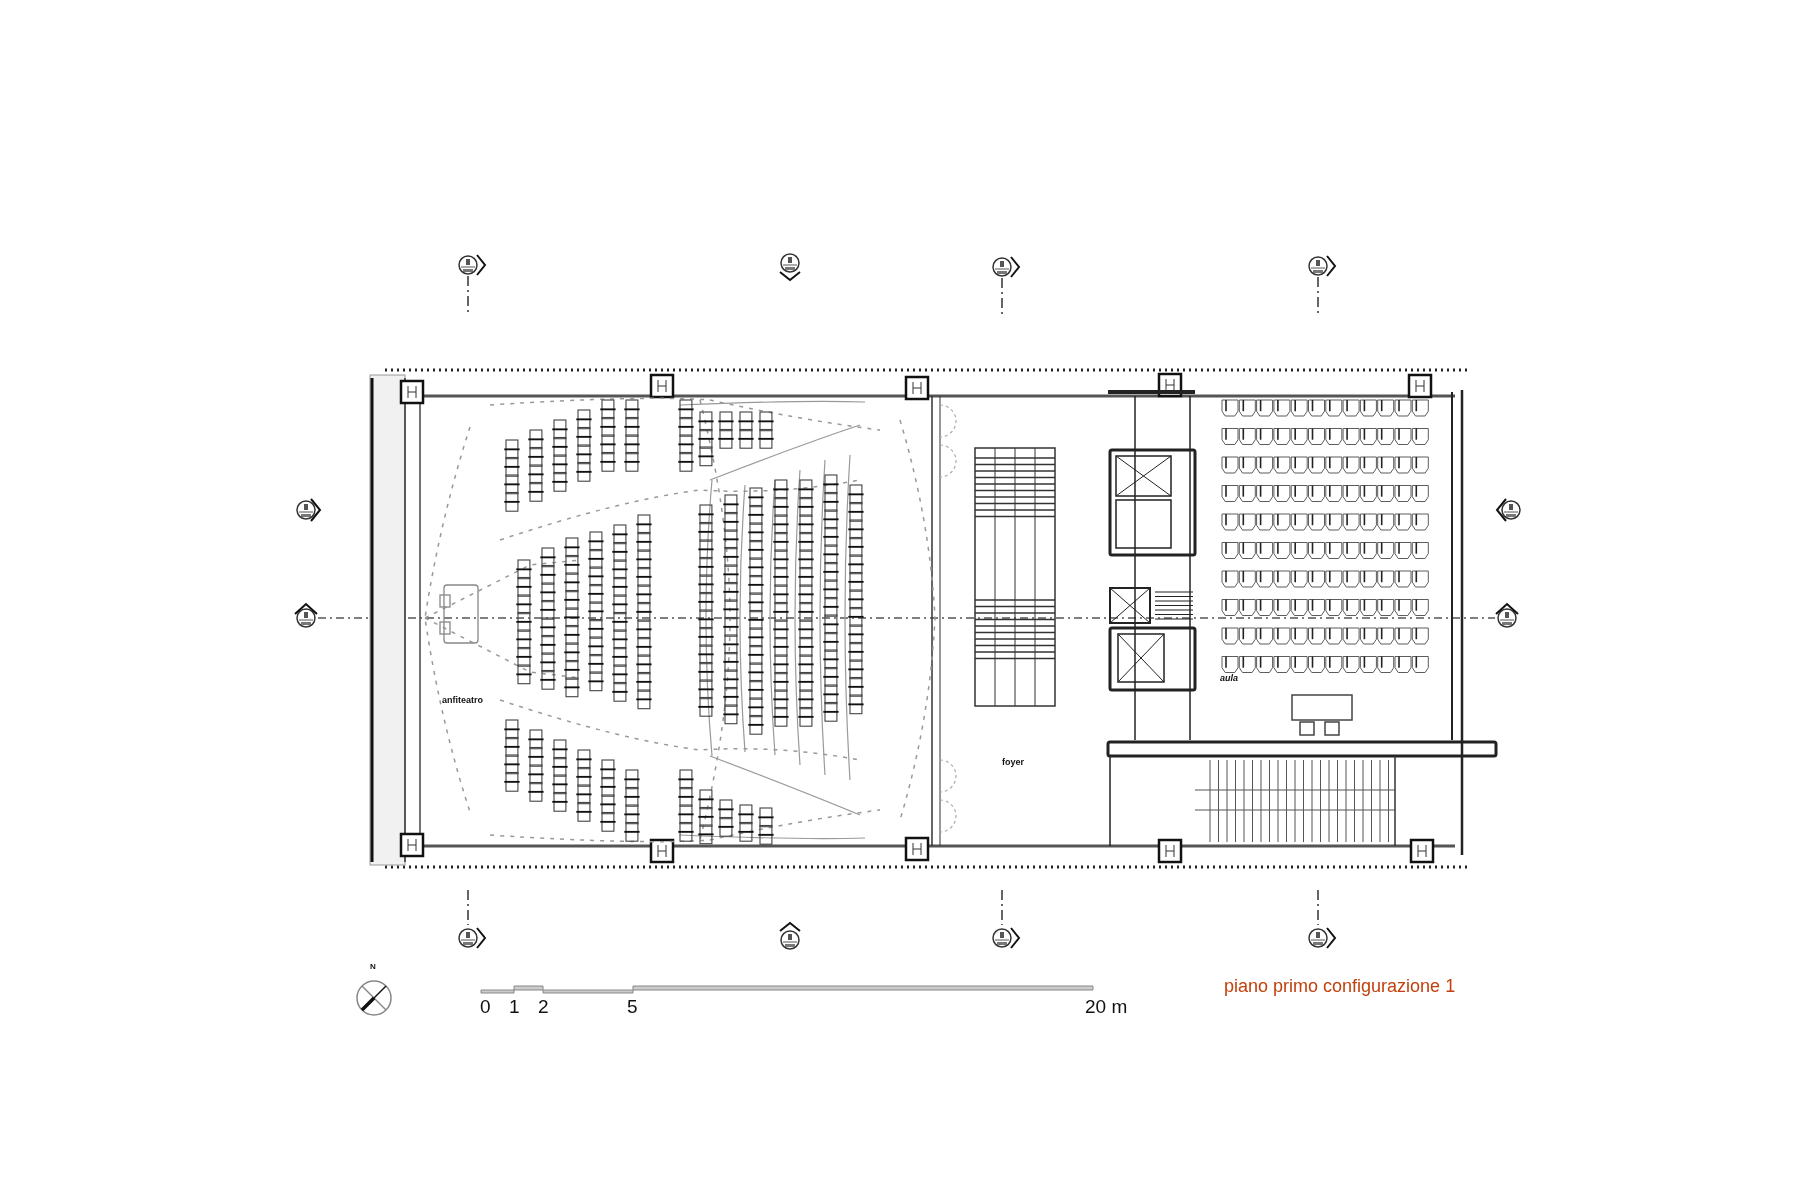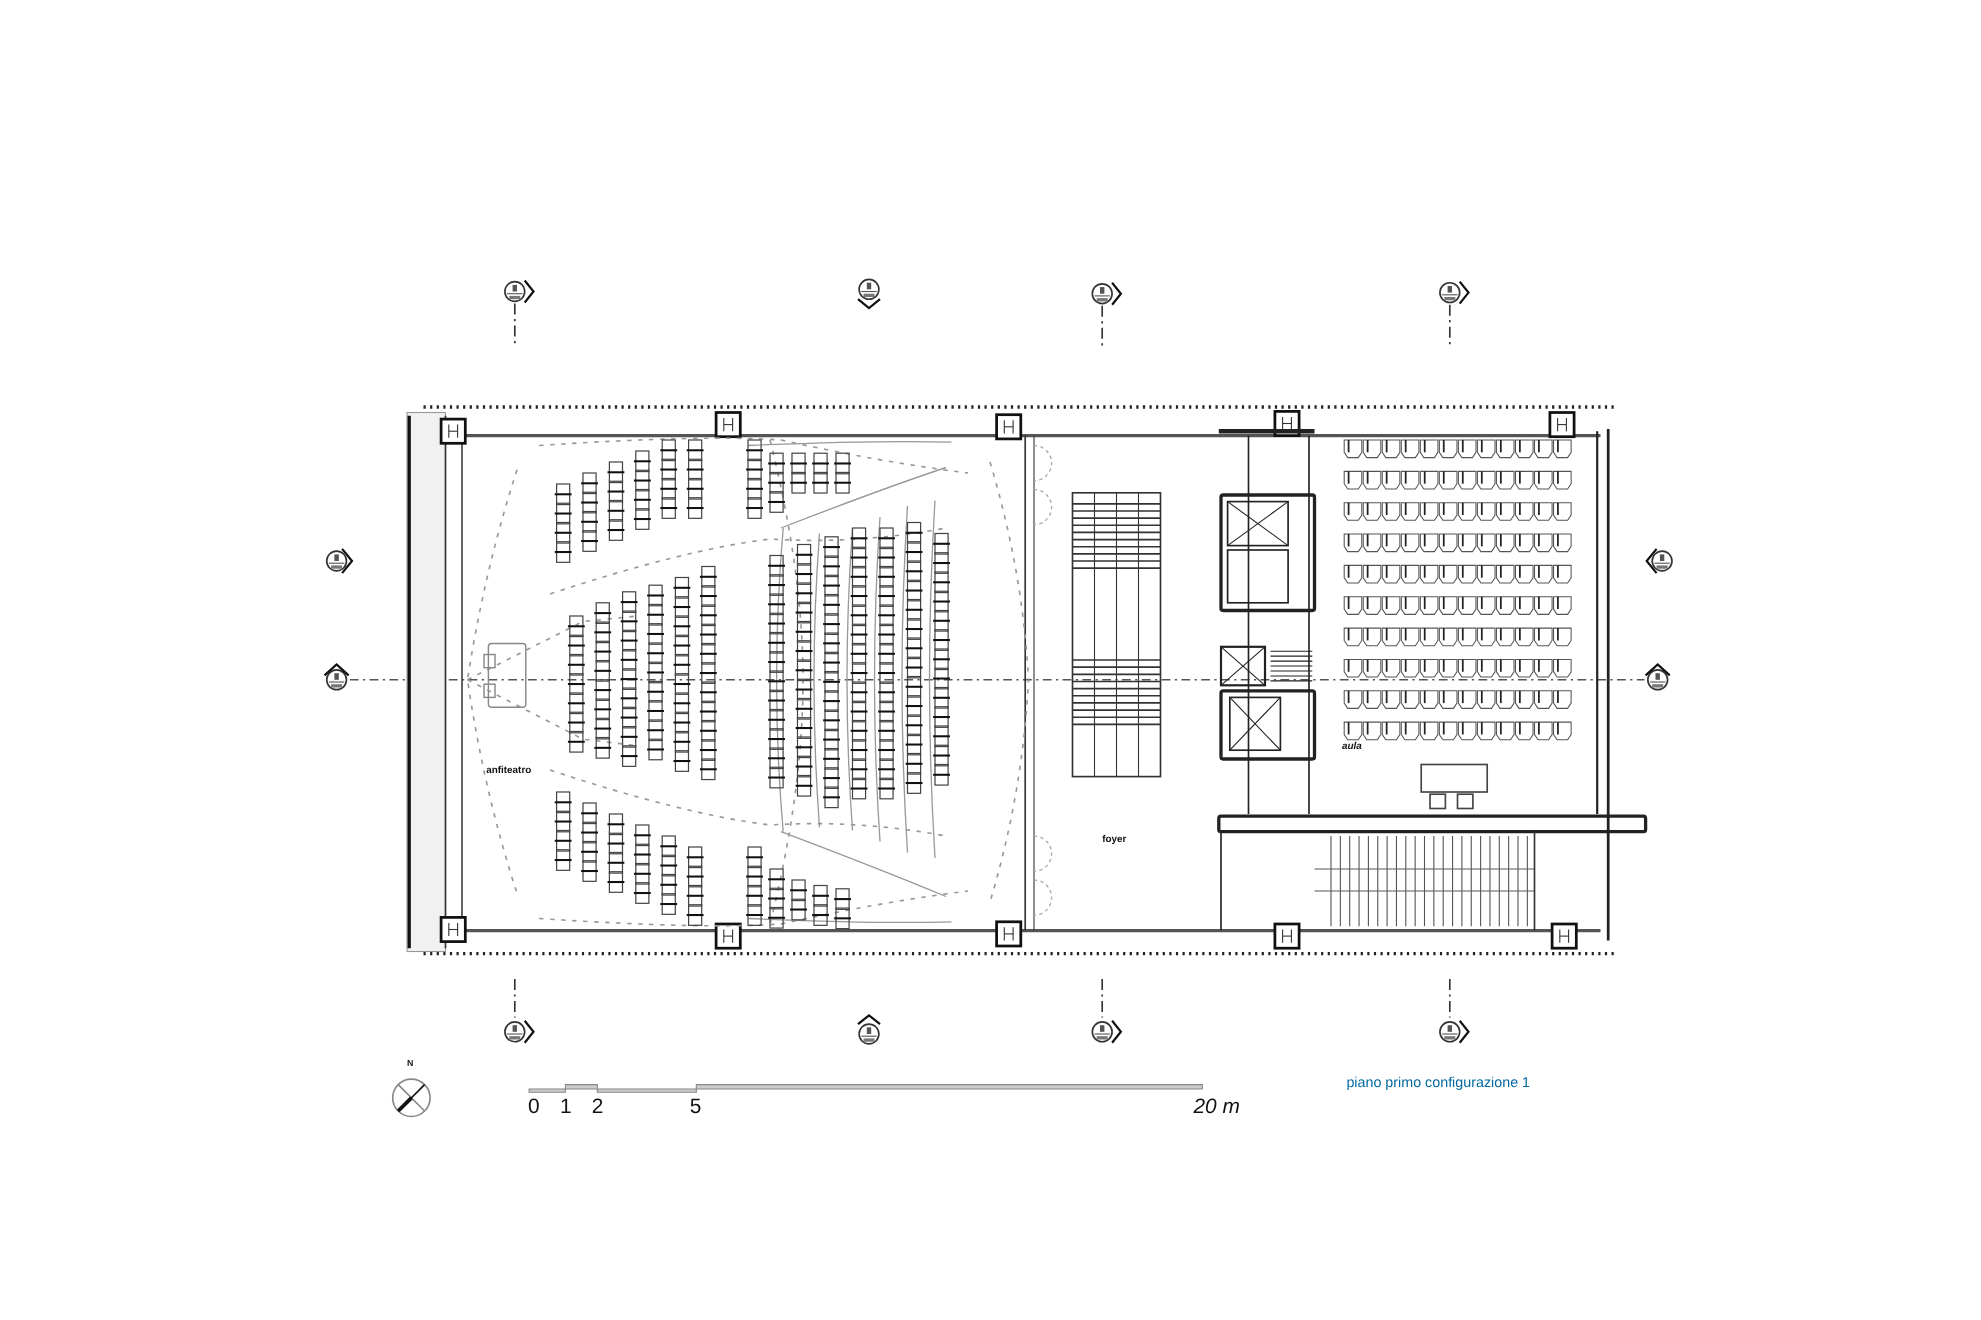--- a/index.html
+++ b/index.html
@@ -1,19 +1,19 @@
 <!DOCTYPE html>
 <html><head>
 <meta charset="utf-8">
 <style>
   html, body { margin:0; padding:0; background:#ffffff; }
   body { width:1801px; height:1200px; position:relative; overflow:hidden; font-family:"Liberation Sans", sans-serif; }
   #plan { position:absolute; left:0; top:0; width:1801px; height:1200px; }
   .lbl { font-family:"Liberation Sans", sans-serif; fill:#111; }
-  .title-text { position:absolute; left:1224px; top:976px; font-size:13px; color:#0369a1; font-family:"Liberation Sans", sans-serif; }
+  .title-text { position:absolute; left:1224px; top:976px; font-size:18px; color:#c2410c; font-family:"Liberation Sans", sans-serif; }
   .scale-lbl { position:absolute; top:996px; font-size:19px; color:#111; font-family:"Liberation Sans", sans-serif; }
   .north-lbl { position:absolute; left:370px; top:962px; font-size:8px; color:#111; font-weight:bold; font-family:"Liberation Sans", sans-serif; }
 </style>
 </head>
 <body>
 
 <svg id="plan" viewBox="0 0 1801 1200" xmlns="http://www.w3.org/2000/svg">
   <defs>
     <g id="seat-aula">
       <path d="M0,0 h20 v14 l-4,6 h-12 l-4,-6 z" fill="none" stroke="#555" stroke-width="1.2"></path>
@@ -631,14 +631,14 @@
     <path d="M543,990 h90 v3 h-90 z" fill="#ccc" stroke="#888" stroke-width="1"></path>
     <path d="M633,986 h460 v4 h-460 z" fill="#ccc" stroke="#888" stroke-width="1"></path>
   </g>
 </svg>
 
 <div class="north-lbl">N</div>
 <div class="scale-lbl" style="left:480px;">0</div>
 <div class="scale-lbl" style="left:509px;">1</div>
 <div class="scale-lbl" style="left:538px;">2</div>
 <div class="scale-lbl" style="left:627px;">5</div>
-<div class="scale-lbl" style="left:1085px;font-style:italic;">20 m</div>
+<div class="scale-lbl" style="left:1085px;">20 m</div>
 <div class="title-text">piano primo configurazione 1</div>
 
 </body></html>

